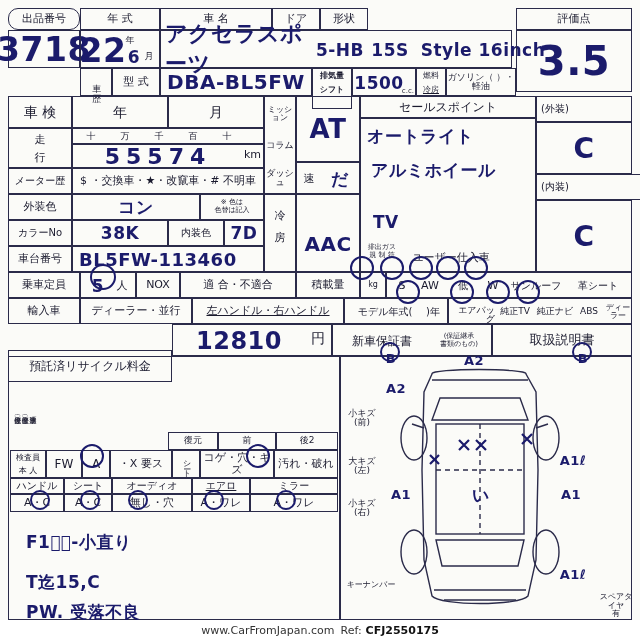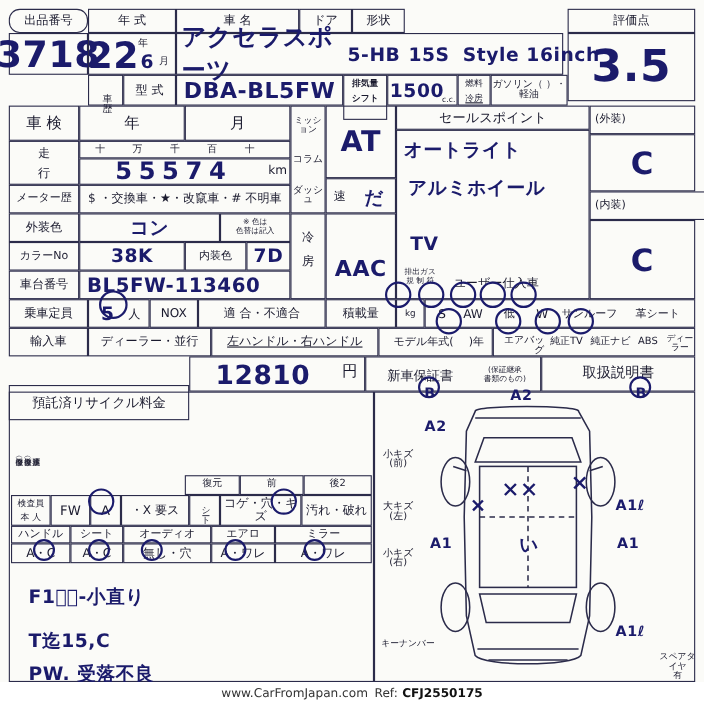--- a/index.html
+++ b/index.html
@@ -334,21 +334,21 @@
 
   <div class="c b" style="left:10px;top:478px;width:54px;height:16px;">
     <div class="lbl" style="width:100%;height:100%;font-size:10px;">ハンドル</div>
   </div>
   <div class="c b" style="left:64px;top:478px;width:48px;height:16px;">
     <div class="lbl" style="width:100%;height:100%;font-size:10px;">シート</div>
   </div>
   <div class="c b" style="left:112px;top:478px;width:80px;height:16px;">
     <div class="lbl" style="width:100%;height:100%;font-size:10px;">オーディオ</div>
   </div>
-  <div class="c b" style="left:192px;top:478px;width:58px;height:16px;">
+  <div class="c b" style="left:192px;top:478px;width:58px;height:16px;text-decoration:underline;">
     <div class="lbl" style="width:100%;height:100%;font-size:10px;">エアロ</div>
   </div>
   <div class="c b" style="left:250px;top:478px;width:88px;height:16px;">
     <div class="lbl" style="width:100%;height:100%;font-size:10px;">ミラー</div>
   </div>
 
   <div class="c b" style="left:10px;top:494px;width:54px;height:18px;">
     <div class="lbl" style="width:100%;height:100%;font-size:11px;">A・C</div>
   </div>
   <div class="c b" style="left:64px;top:494px;width:48px;height:18px;">

